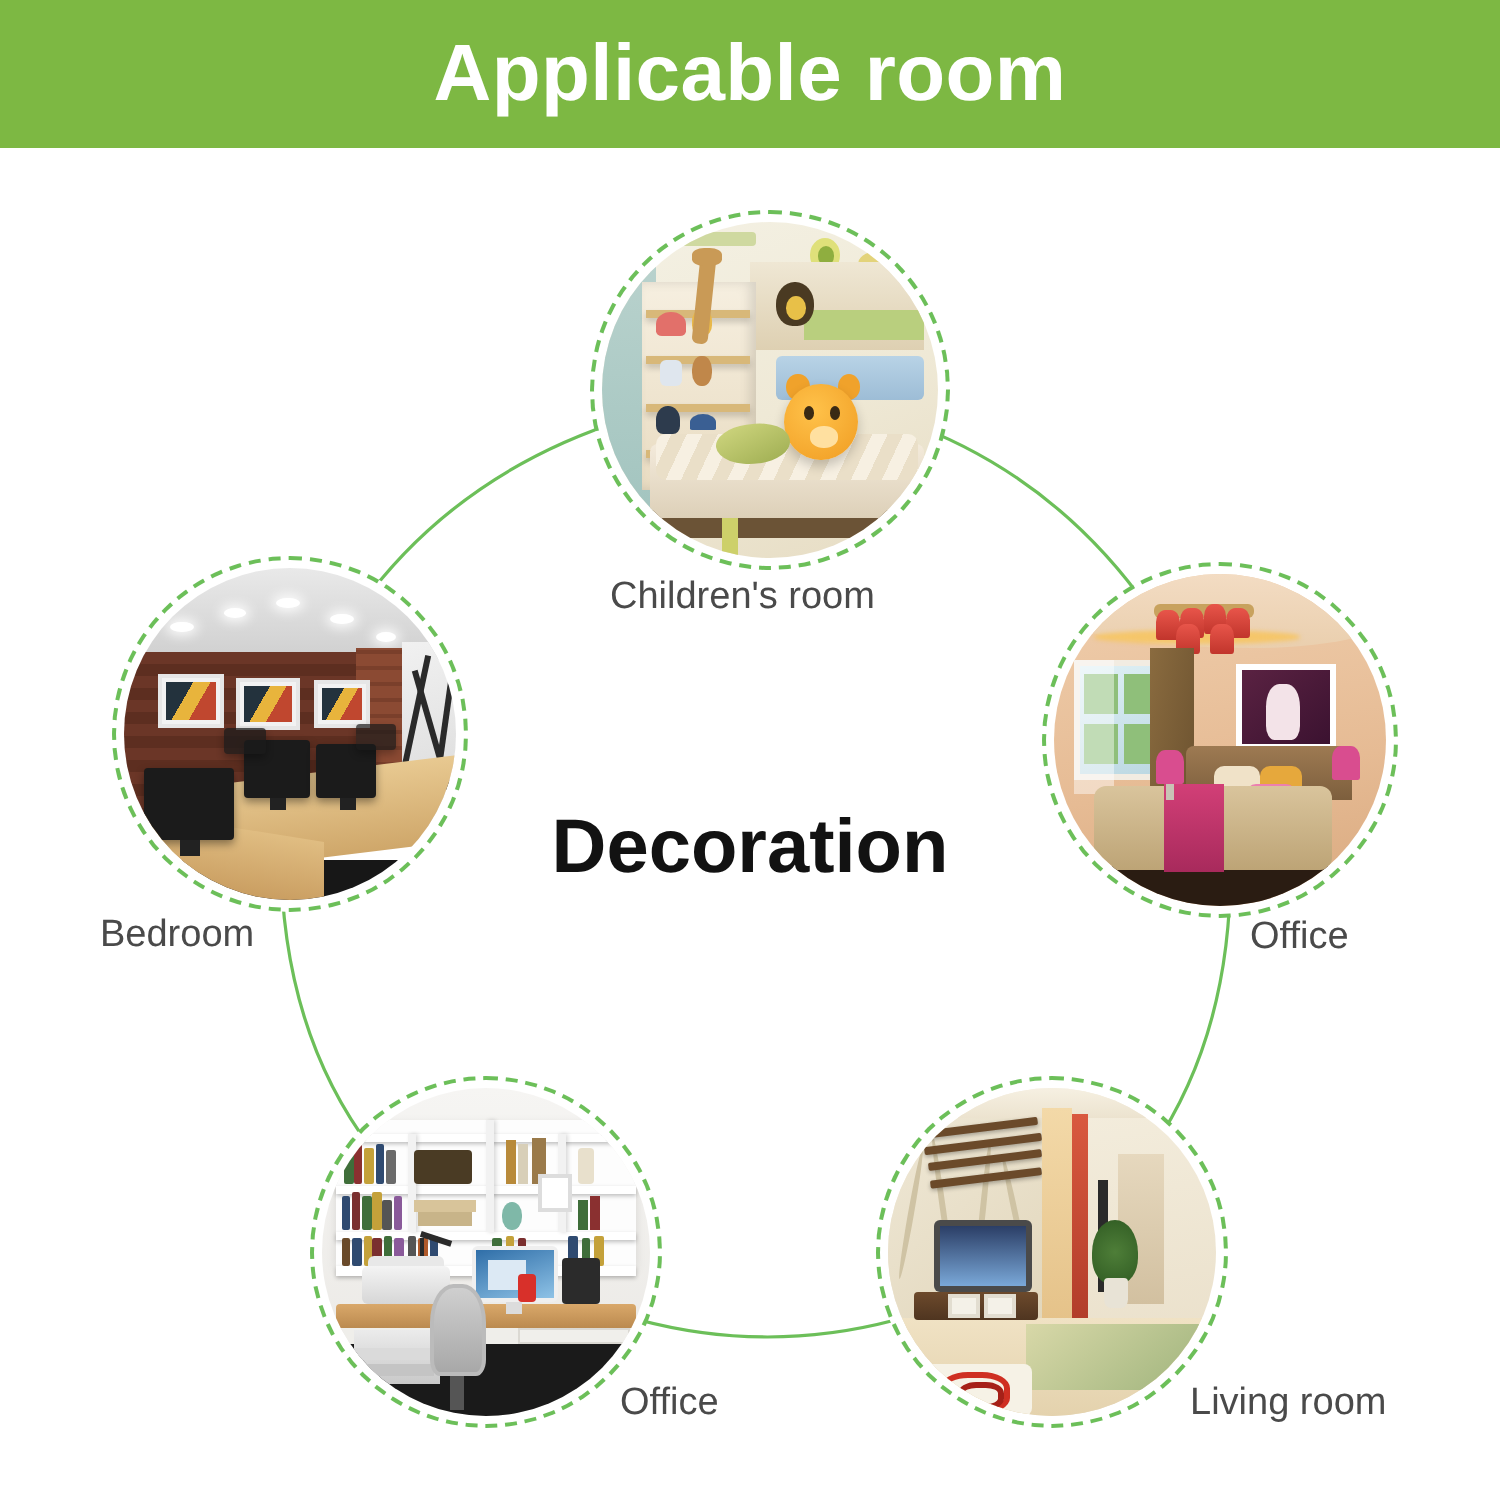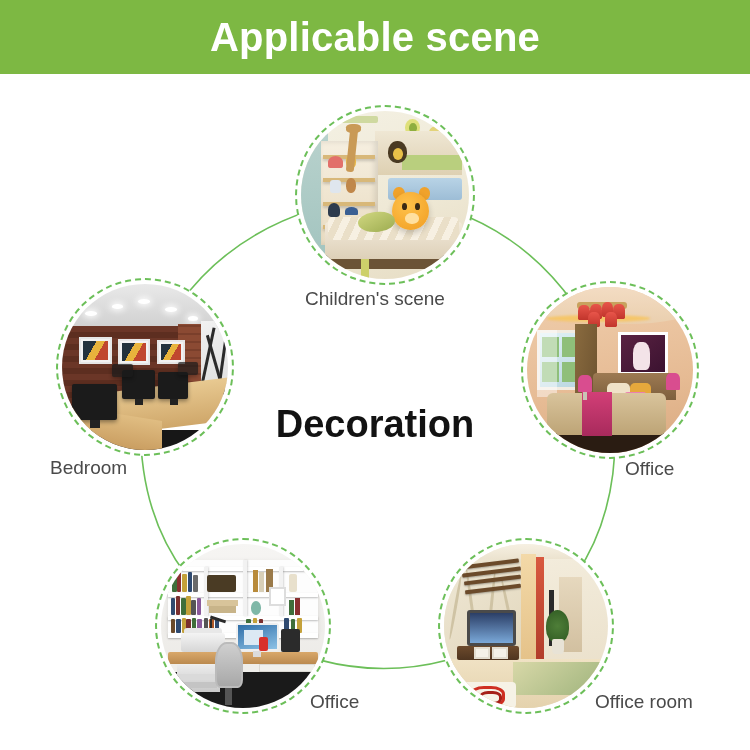--- a/index.html
+++ b/index.html
@@ -213,21 +213,21 @@
   .lv-floor      { left:0; top:70%; width:100%; height:30%; background:linear-gradient(180deg,#f0e2c4,#e4d2ad); }
   .lv-floor-g    { left:42%; top:72%; width:58%; height:20%; background:linear-gradient(140deg,#d8d8a8,#9cb27a); }
   .lv-rug        { left:10%; top:84%; width:34%; height:16%; background:#f6f2e6; border-radius:4px; }
   .lv-rug-c      { position:absolute; border:3px solid #cf2f22; border-radius:40%; }
   .lv-ceil       { left:0; top:0; width:100%; height:9%; background:linear-gradient(180deg,#f6f0e2,#ece3cf); }
 </style>
 </head>
 <body>
 
 <div id="header-banner">
-  <div id="header-title">Applicable scene</div>
+  <div id="header-title">Applicable room</div>
 </div>
 
 <div id="diagram">
 
   <svg id="connector-svg" viewBox="0 0 750 676">
     <g fill="none" stroke="#6cbf59" stroke-width="1.6">
 
       <path d="M 385 121 Q 545 140 610 296"></path>
 
       <path d="M 610 296 Q 637 470 525 553"></path>
@@ -277,21 +277,21 @@
           <div class="p kid-bear-ear1"></div>
           <div class="p kid-bear-ear2"></div>
           <div class="p kid-bear"></div>
           <div class="p kid-bear-eye1"></div>
           <div class="p kid-bear-eye2"></div>
           <div class="p kid-bear-sn"></div>
           <div class="p kid-green-toy"></div>
         </div>
       </div>
     </div>
-    <div class="node-label" style="left:305px; top:215px;">Children's scene</div>
+    <div class="node-label" style="left:305px; top:215px;">Children's room</div>
   </div>
 
   <div class="node">
     <div class="node-circle" style="left:521px; top:207px; width:178px; height:178px;">
       <div class="node-photo">
         <div class="scene">
           <div class="p bed-wall"></div>
           <div class="p bed-ceil"></div>
           <div class="p bed-cove"></div>
           <div class="p bed-chand-b"></div>
@@ -356,21 +356,21 @@
           <div class="p lv-stem"></div>
           <div class="p lv-plant"></div>
           <div class="p lv-pot"></div>
           <div class="p lv-rug">
             <div class="lv-rug-c" style="left:18%; top:18%; width:52%; height:54%;"></div>
             <div class="lv-rug-c" style="left:34%; top:34%; width:30%; height:32%; border-color:#a62018;"></div>
           </div>
         </div>
       </div>
     </div>
-    <div class="node-label" style="left:595px; top:618px;">Office room</div>
+    <div class="node-label" style="left:595px; top:618px;">Living room</div>
   </div>
 
   <div class="node">
     <div class="node-circle" style="left:155px; top:464px; width:176px; height:176px;">
       <div class="node-photo">
         <div class="scene">
           <div class="p st-wall"></div>
           <div class="p st-unit"></div>
           <div class="p st-shelf" style="left:4%; top:14%; width:92%; height:4px;"></div>
           <div class="p st-shelf" style="left:4%; top:30%; width:92%; height:4px;"></div>

